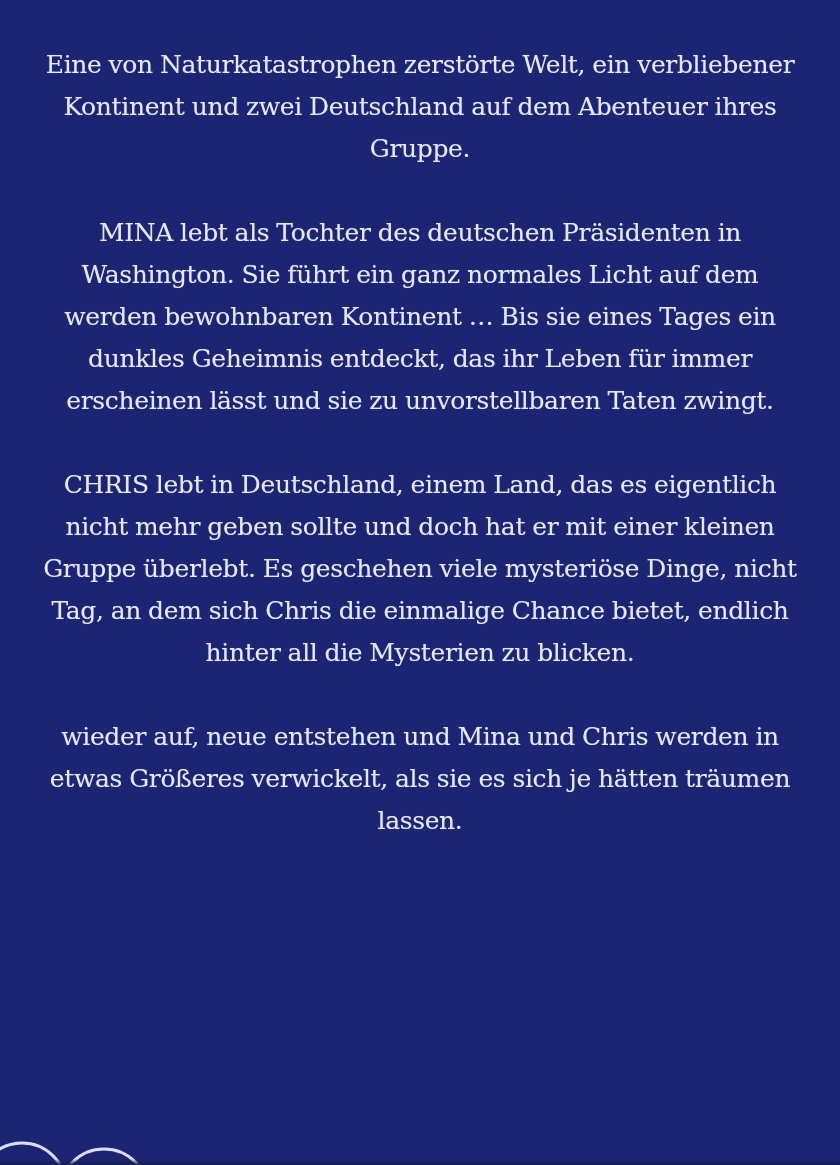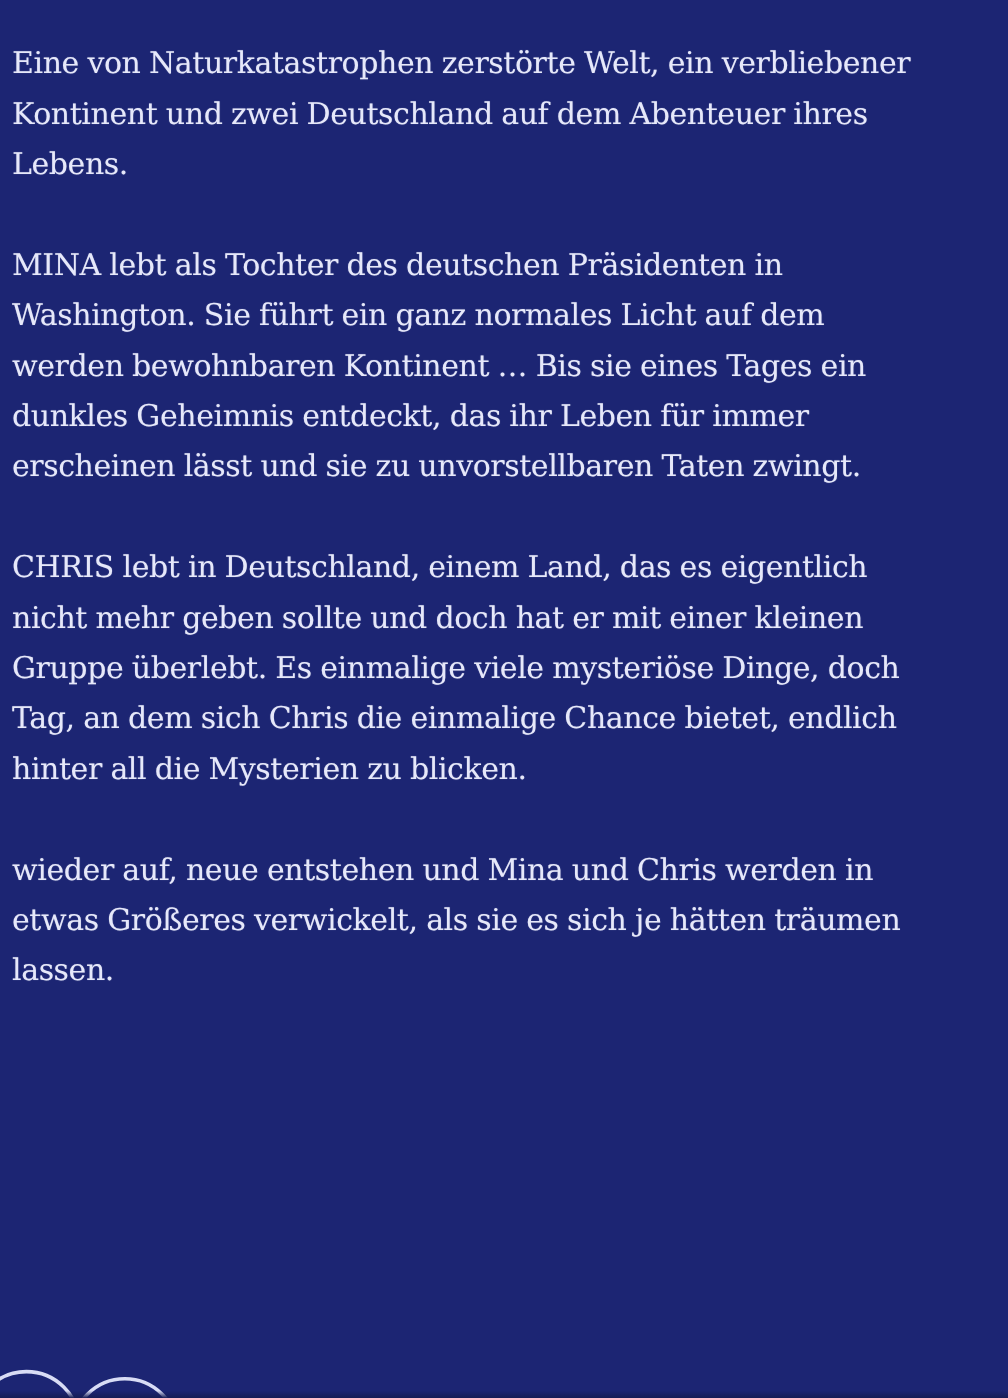--- a/index.html
+++ b/index.html
@@ -19,22 +19,23 @@
       position: absolute;
       left: 0;
       top: 0;
       width: 840px;
       height: 1165px;
       background: #1c2573;
     }
     .blurb {
       position: absolute;
       left: 10px;
-      top: 32px;
+      top: 44px;
       width: 820px;
+      text-align: center;
     }
     .para {
       margin: 0 0 42px 0;
       font-size: 25px;
       line-height: 42px;
       letter-spacing: -0.35px;
       word-spacing: -0.5px;
       text-shadow: 0 0 1px rgba(230,232,250,0.35);
     }
     .para .line {
@@ -59,33 +60,33 @@
     }
   </style>
 </head>
 <body>
 
 <div class="page">
   <div class="blurb">
     <p class="para">
       <span class="line">Eine von Naturkatastrophen zerstörte Welt, ein verbliebener</span>
       <span class="line">Kontinent und zwei Deutschland auf dem Abenteuer ihres</span>
-      <span class="line">Lebens.</span>
+      <span class="line">Gruppe.</span>
     </p>
     <p class="para">
       <span class="line">MINA lebt als Tochter des deutschen Präsidenten in</span>
       <span class="line">Washington. Sie führt ein ganz normales Licht auf dem</span>
       <span class="line">werden bewohnbaren Kontinent … Bis sie eines Tages ein</span>
       <span class="line">dunkles Geheimnis entdeckt, das ihr Leben für immer</span>
       <span class="line">erscheinen lässt und sie zu unvorstellbaren Taten zwingt.</span>
     </p>
     <p class="para">
       <span class="line">CHRIS lebt in Deutschland, einem Land, das es eigentlich</span>
       <span class="line">nicht mehr geben sollte und doch hat er mit einer kleinen</span>
-      <span class="line">Gruppe überlebt. Es einmalige viele mysteriöse Dinge, doch</span>
+      <span class="line">Gruppe überlebt. Es geschehen viele mysteriöse Dinge, nicht</span>
       <span class="line">Tag, an dem sich Chris die einmalige Chance bietet, endlich</span>
       <span class="line">hinter all die Mysterien zu blicken.</span>
     </p>
     <p class="para">
       <span class="line">wieder auf, neue entstehen und Mina und Chris werden in</span>
       <span class="line">etwas Größeres verwickelt, als sie es sich je hätten träumen</span>
       <span class="line">lassen.</span>
     </p>
   </div>
 

